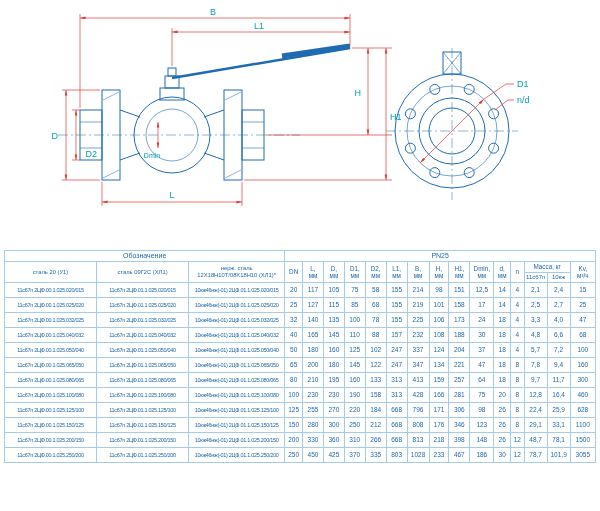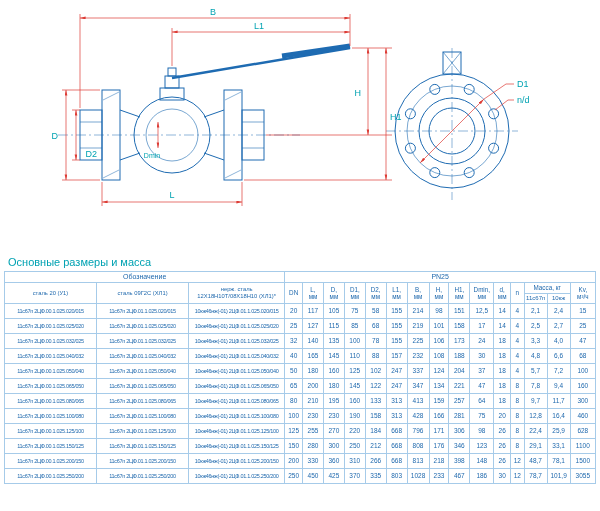--- a/index.html
+++ b/index.html
@@ -140,21 +140,20 @@
         <text x="58" y="139" text-anchor="end">D</text>
         <text x="97" y="157" text-anchor="end">D2</text>
         <text x="172" y="198" text-anchor="middle">L</text>
         <text x="152" y="158" text-anchor="middle" font-size="7">Dmin</text>
         <text x="517" y="87" text-anchor="start">D1</text>
         <text x="517" y="103" text-anchor="start">n/d</text>
       </g>
     </svg>
   </div>
 
-  <div class="section-title">Основные размеры и масса</div>
 
   <table class="dims">
     <colgroup>
       <col style="width:88px">
         <col style="width:88px">
         <col style="width:92px">
       <col style="width:17px">
         <col style="width:20px">
         <col style="width:20px">
       <col style="width:20px">

